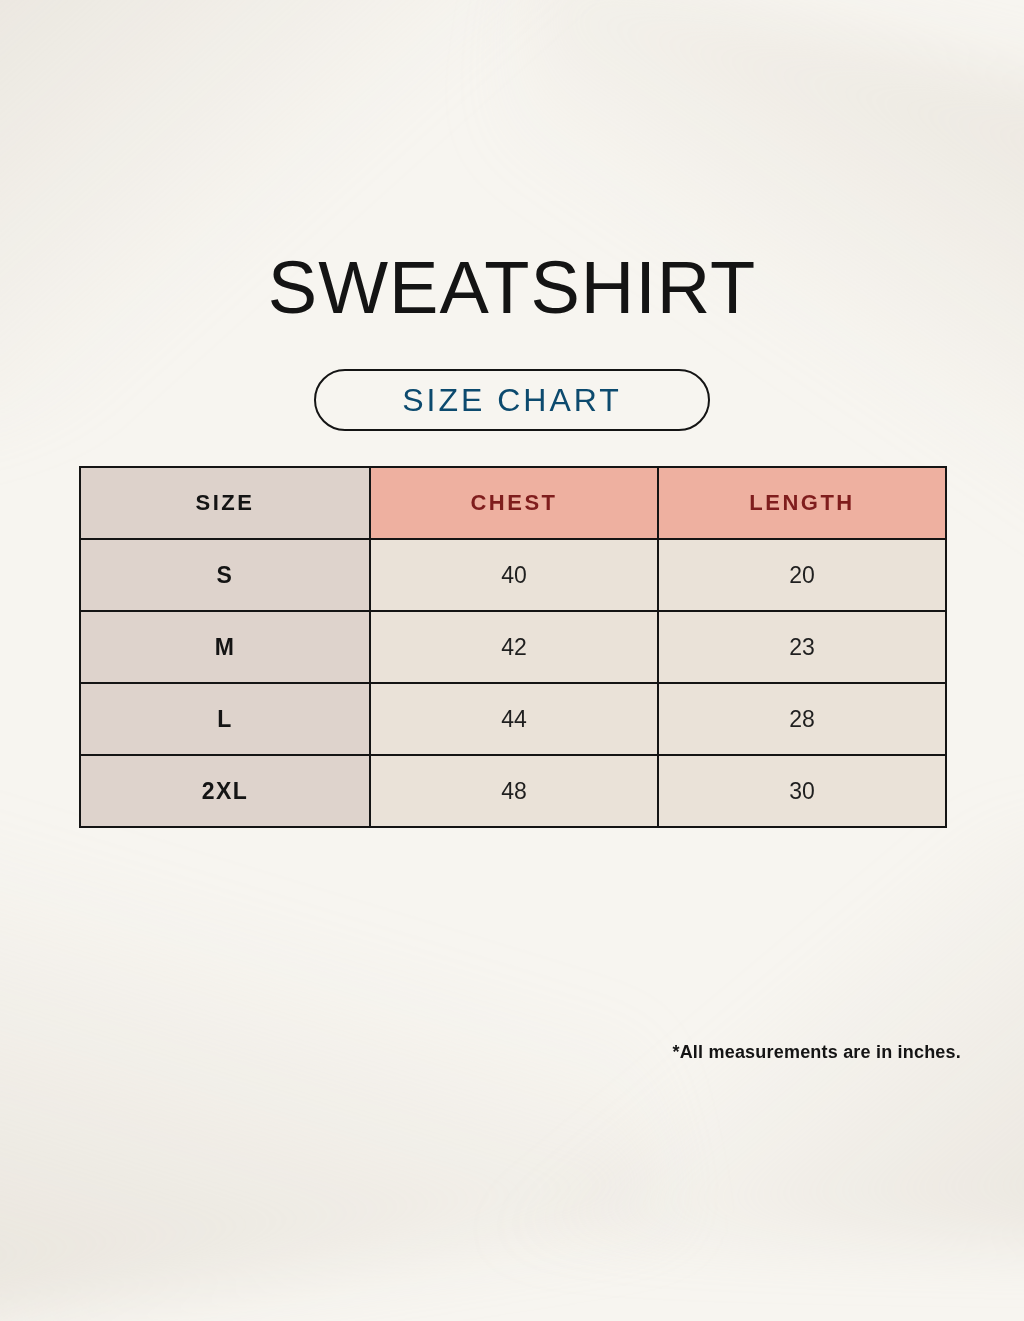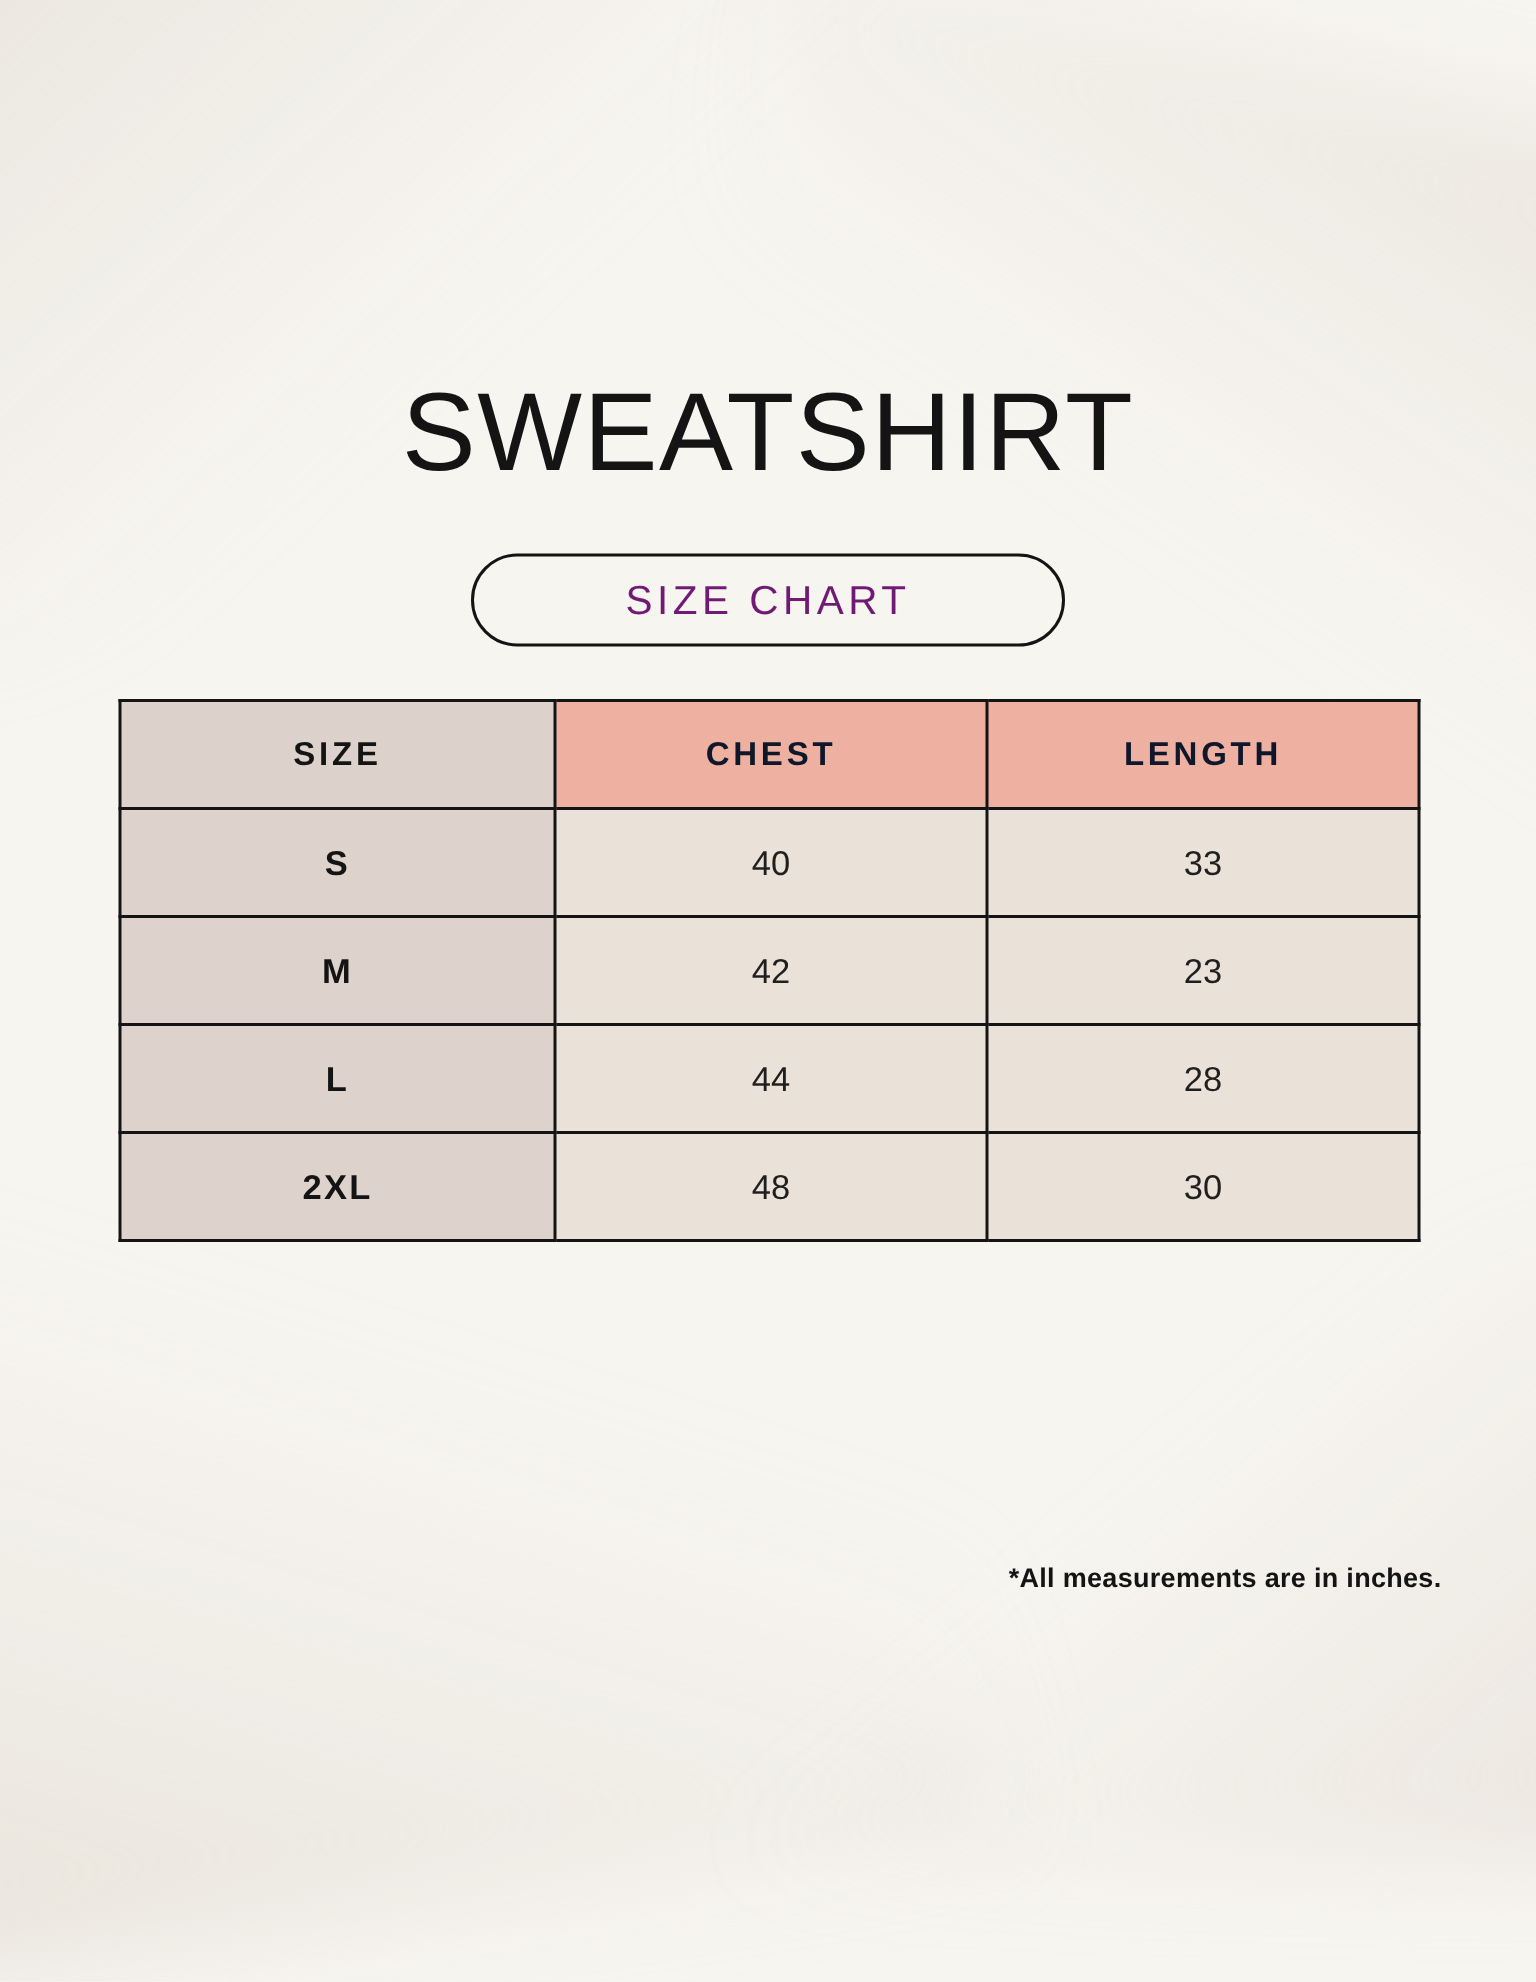--- a/index.html
+++ b/index.html
@@ -85,24 +85,24 @@
     width: 396px;
     height: 62px;
     border: 2.5px solid #141414;
     border-radius: 31px;
     display: flex;
     align-items: center;
     justify-content: center;
     box-sizing: border-box;
   }
   .subtitle-pill span {
-    font-size: 27px;
+    font-size: 32px;
     letter-spacing: 3px;
     font-weight: 500;
-    color: #701a75;
+    color: #0c4a6e;
   }
 
   .table-wrap {
     position: absolute;
     top: 466px;
     left: 79px;
     width: 866px;
   }
 
   table.size-table {
@@ -127,21 +127,21 @@
     font-size: 22px;
     letter-spacing: 2.5px;
     font-weight: bold;
     color: #141414;
   }
   th.head-measure {
     background: #eeb0a0;
     font-size: 22px;
     letter-spacing: 2.5px;
     font-weight: bold;
-    color: #0f172a;
+    color: #7f1d1d;
   }
   td.cell-size {
     background: #ded3cc;
     font-size: 23px;
     letter-spacing: 1.5px;
     font-weight: bold;
     color: #141414;
   }
   td.cell-val {
     background: #eae2d8;
@@ -190,21 +190,21 @@
         <tr>
           <th class="head-size">SIZE</th>
           <th class="head-measure">CHEST</th>
           <th class="head-measure">LENGTH</th>
         </tr>
       </thead>
       <tbody>
         <tr>
           <td class="cell-size">S</td>
           <td class="cell-val">40</td>
-          <td class="cell-val">33</td>
+          <td class="cell-val">20</td>
         </tr>
         <tr>
           <td class="cell-size">M</td>
           <td class="cell-val">42</td>
           <td class="cell-val">23</td>
         </tr>
         <tr>
           <td class="cell-size">L</td>
           <td class="cell-val">44</td>
           <td class="cell-val">28</td>

